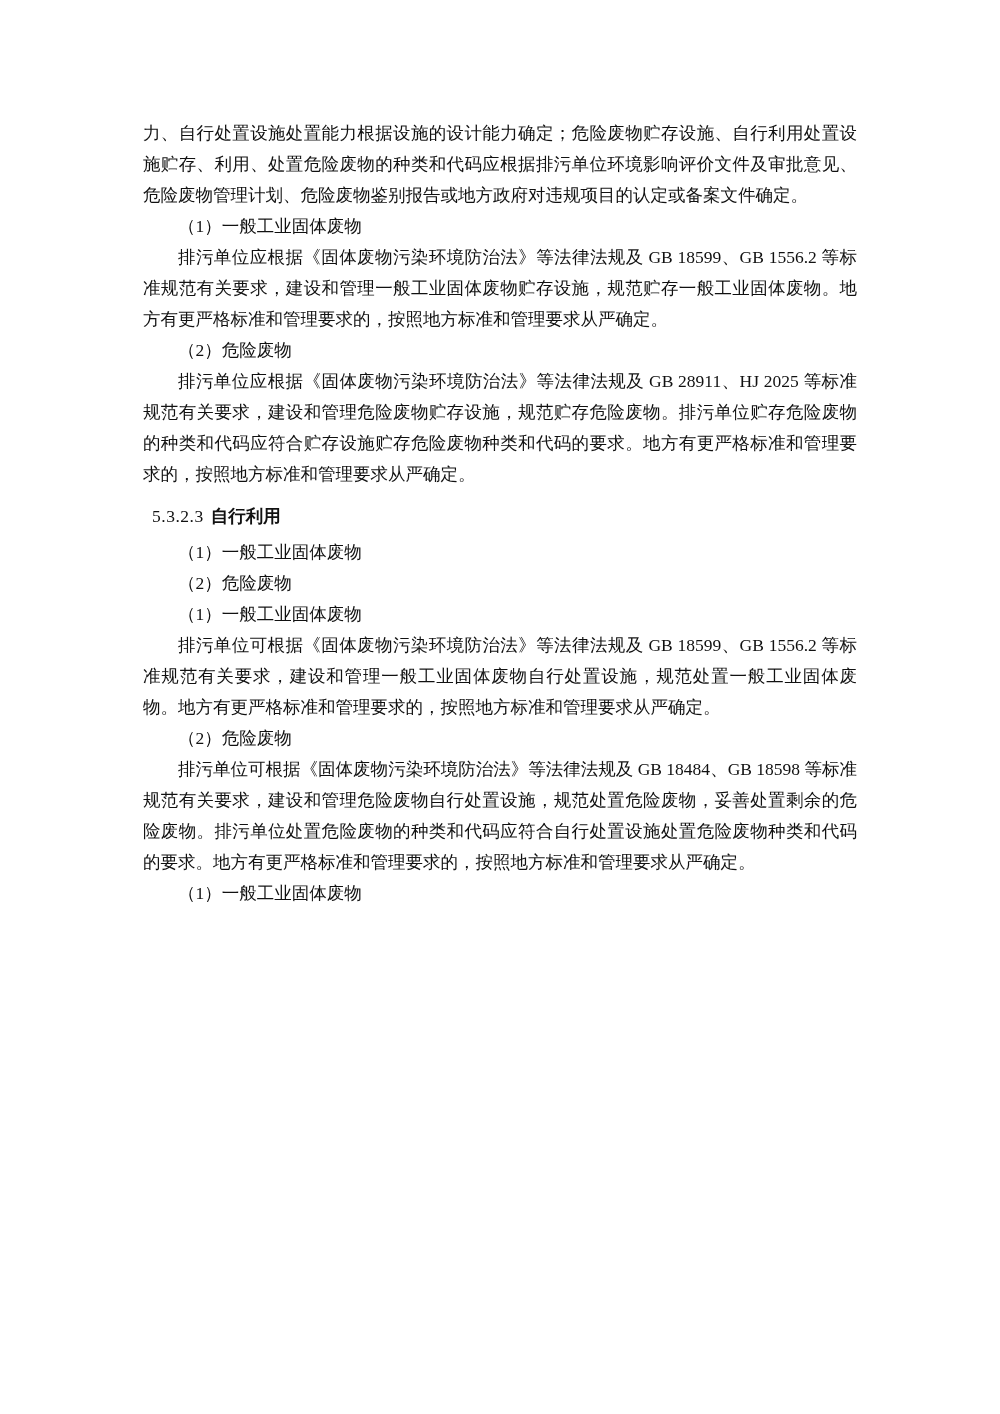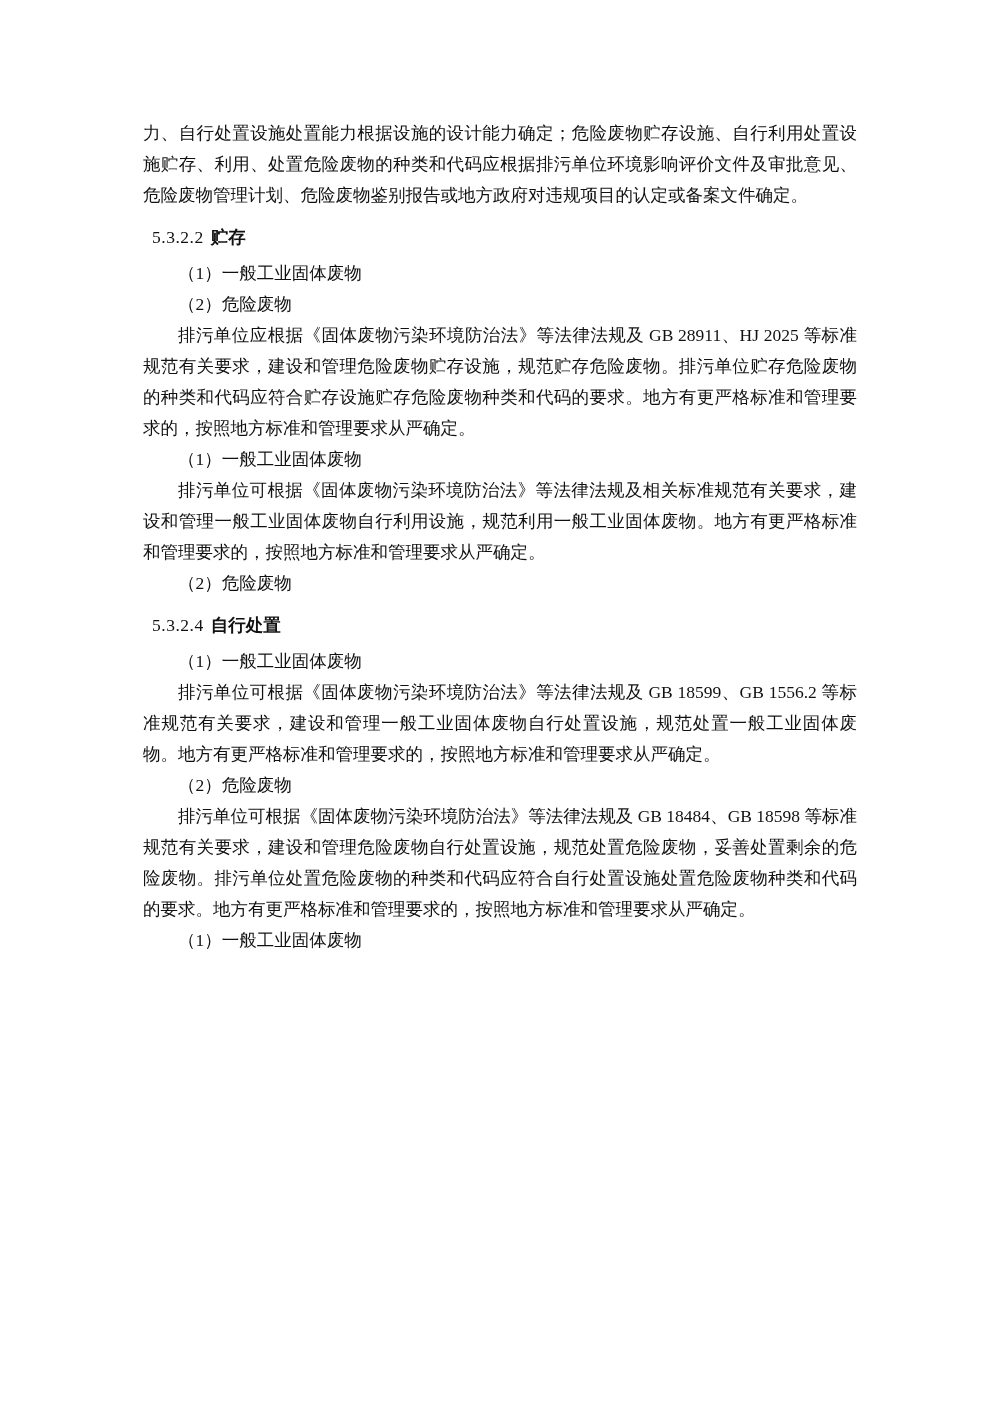--- a/index.html
+++ b/index.html
@@ -63,28 +63,27 @@
     font-size: 10px;
     color: #111111;
   }
 </style>
 </head>
 <body>
 
 <div class="page">
   <main class="content">
       <p class="flush">力、自行处置设施处置能力根据设施的设计能力确定；危险废物贮存设施、自行利用处置设施贮存、利用、处置危险废物的种类和代码应根据排污单位环境影响评价文件及审批意见、危险废物管理计划、危险废物鉴别报告或地方政府对违规项目的认定或备案文件确定。</p>
-      <h3 class="sec-heading"><span class="sec-num">5.3.2.2</span><span class="sec-title">贮存</span></h3>
+      <p class="subitem">（1）一般工业固体废物</p>
+      <p class="paragraph">排污单位应根据《固体废物污染环境防治法》等法律法规及 GB 18599、GB 1556.2 等标准规范有关要求，建设和管理一般工业固体废物贮存设施，规范贮存一般工业固体废物。地方有更严格标准和管理要求的，按照地方标准和管理要求从严确定。</p>
+      <p class="subitem">（2）危险废物</p>
+      <p class="paragraph">排污单位应根据《固体废物污染环境防治法》等法律法规及 GB 28911、HJ 2025 等标准规范有关要求，建设和管理危险废物贮存设施，规范贮存危险废物。排污单位贮存危险废物的种类和代码应符合贮存设施贮存危险废物种类和代码的要求。地方有更严格标准和管理要求的，按照地方标准和管理要求从严确定。</p>
+      <h3 class="sec-heading"><span class="sec-num">5.3.2.3</span><span class="sec-title">自行利用</span></h3>
       <p class="subitem">（1）一般工业固体废物</p>
       <p class="subitem">（2）危险废物</p>
-      <p class="paragraph">排污单位应根据《固体废物污染环境防治法》等法律法规及 GB 28911、HJ 2025 等标准规范有关要求，建设和管理危险废物贮存设施，规范贮存危险废物。排污单位贮存危险废物的种类和代码应符合贮存设施贮存危险废物种类和代码的要求。地方有更严格标准和管理要求的，按照地方标准和管理要求从严确定。</p>
-      <p class="subitem">（1）一般工业固体废物</p>
-      <p class="paragraph">排污单位可根据《固体废物污染环境防治法》等法律法规及相关标准规范有关要求，建设和管理一般工业固体废物自行利用设施，规范利用一般工业固体废物。地方有更严格标准和管理要求的，按照地方标准和管理要求从严确定。</p>
-      <p class="subitem">（2）危险废物</p>
-      <h3 class="sec-heading"><span class="sec-num">5.3.2.4</span><span class="sec-title">自行处置</span></h3>
       <p class="subitem">（1）一般工业固体废物</p>
       <p class="paragraph">排污单位可根据《固体废物污染环境防治法》等法律法规及 GB 18599、GB 1556.2 等标准规范有关要求，建设和管理一般工业固体废物自行处置设施，规范处置一般工业固体废物。地方有更严格标准和管理要求的，按照地方标准和管理要求从严确定。</p>
       <p class="subitem">（2）危险废物</p>
       <p class="paragraph">排污单位可根据《固体废物污染环境防治法》等法律法规及 GB 18484、GB 18598 等标准规范有关要求，建设和管理危险废物自行处置设施，规范处置危险废物，妥善处置剩余的危险废物。排污单位处置危险废物的种类和代码应符合自行处置设施处置危险废物种类和代码的要求。地方有更严格标准和管理要求的，按照地方标准和管理要求从严确定。</p>
       <p class="subitem">（1）一般工业固体废物</p>
     </main>
   <div class="footer">
     <span>69</span>
   </div>
 </div>

